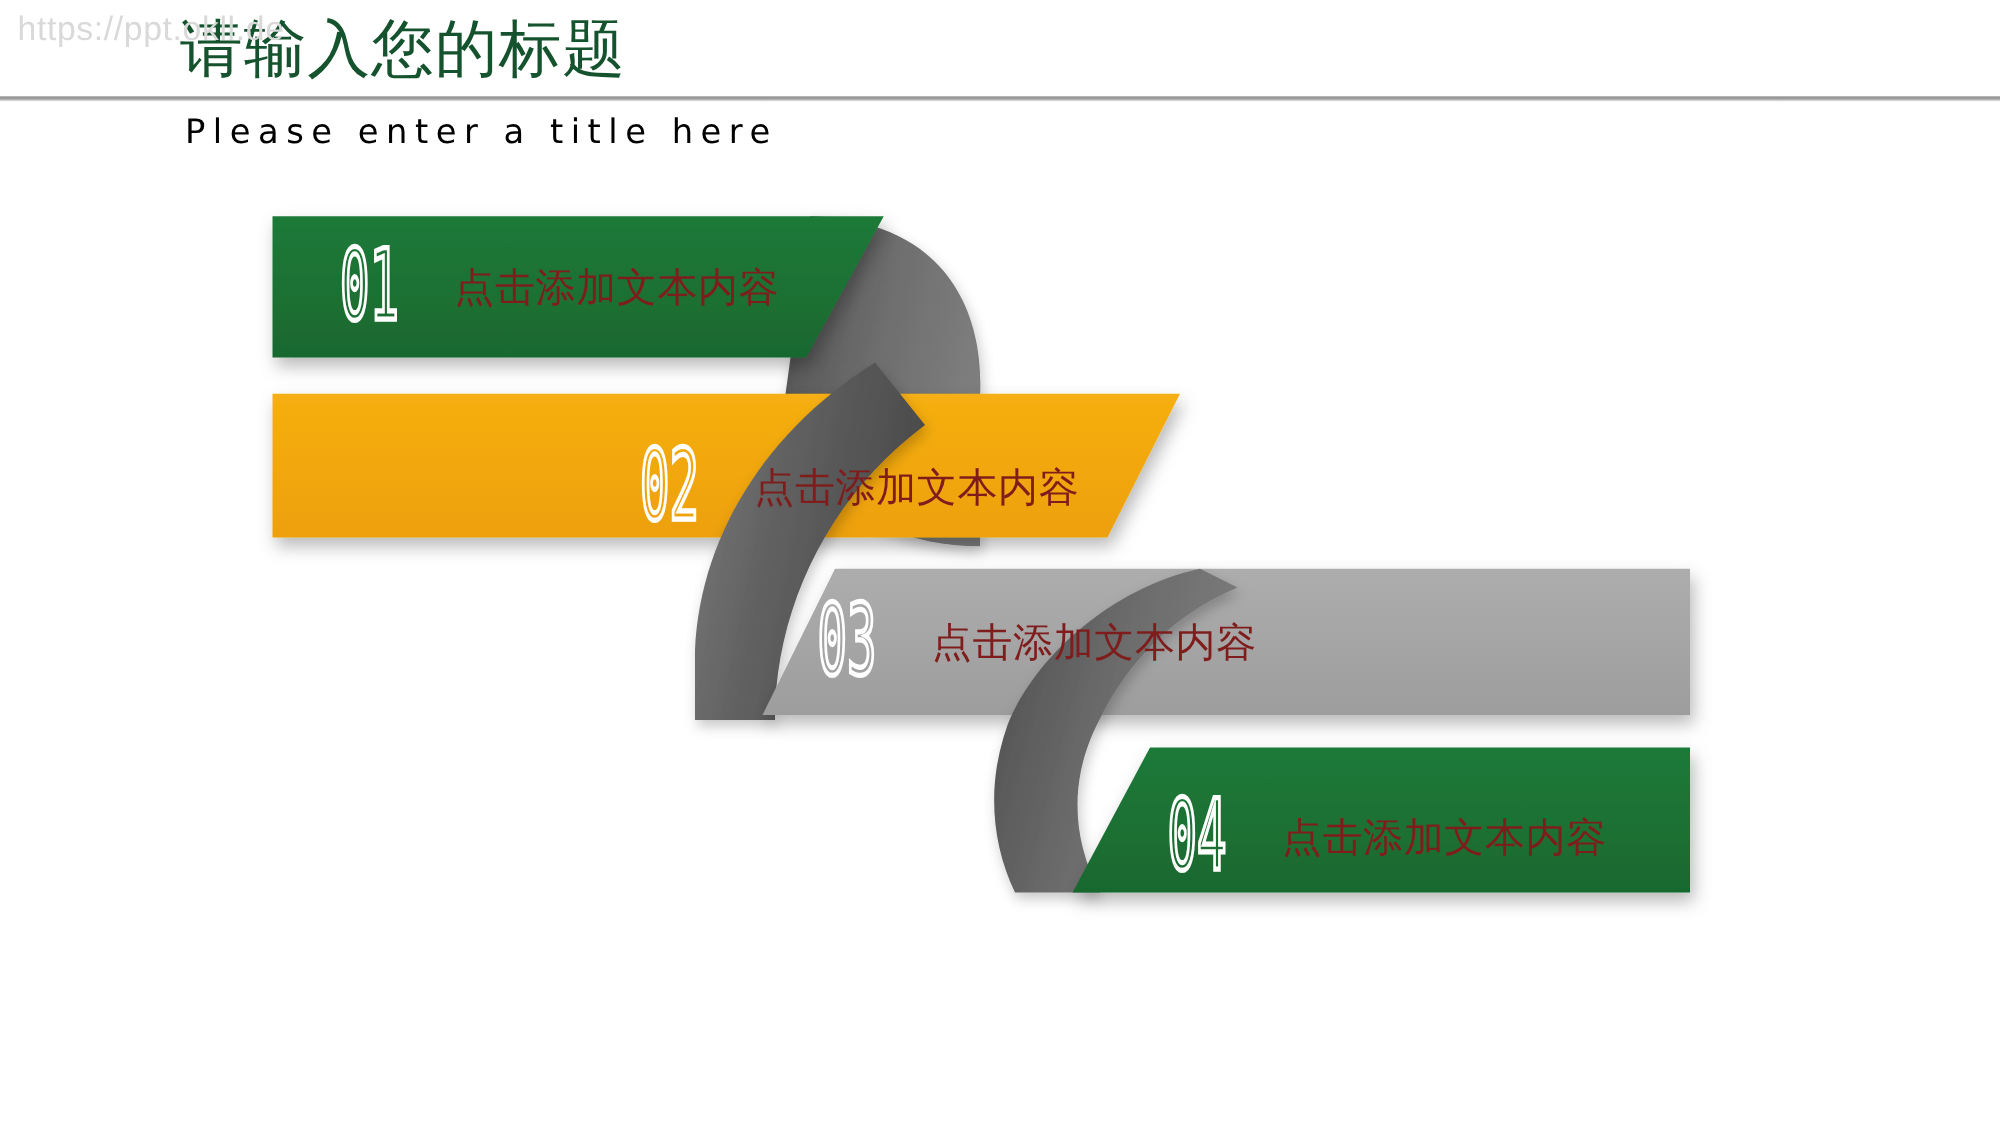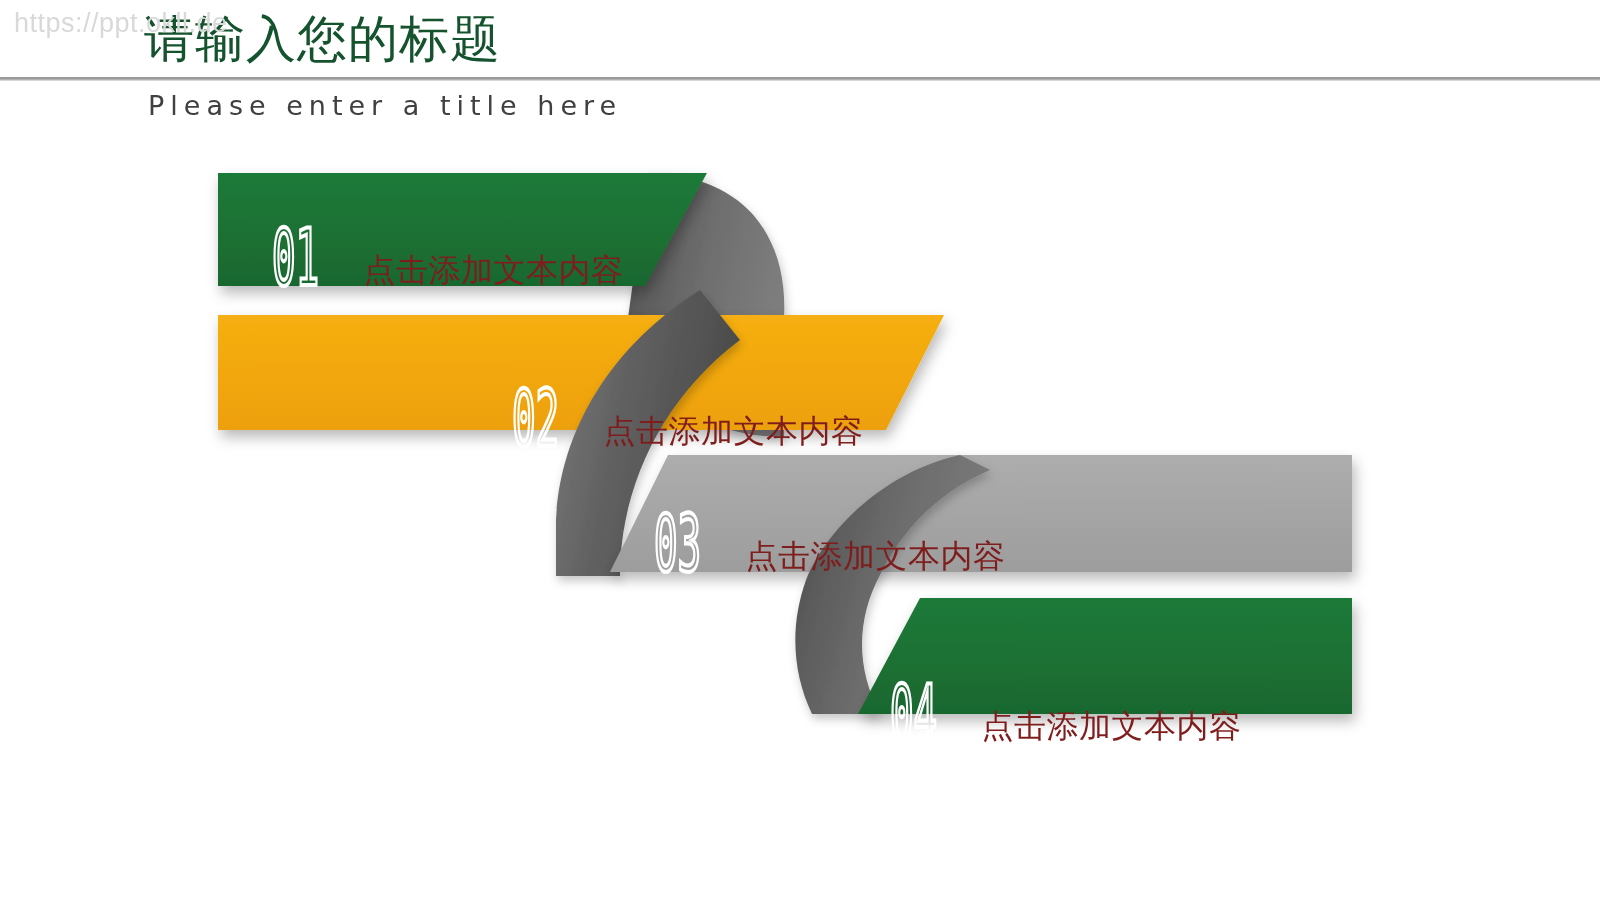--- a/index.html
+++ b/index.html
@@ -54,35 +54,35 @@
     color:#14532d;
     font-family:"DejaVu Sans","Liberation Sans",sans-serif;
     font-weight:400;
     letter-spacing:1px;
     white-space:nowrap;
     z-index:25;
   }
   .subtitle{
     position:absolute;left:148px;top:92px;
     font-size:27px;line-height:1;
-    color:#404040;
+    color:#000000;
     letter-spacing:6px;
     font-family:"DejaVu Sans","Liberation Sans",sans-serif;
     white-space:nowrap;
     z-index:25;
   }
 
   
   .diagram{position:absolute;left:0;top:0;width:1600px;height:900px;z-index:5;}
   .diagram svg{display:block;width:1600px;height:900px;}
 
   
   .bar-label{
     position:absolute;
-    display:flex;align-items:flex-end;
+    display:flex;align-items:center;
     z-index:30;
     pointer-events:none;
   }
   .bar-num{
     font-family:"DejaVu Sans Mono","Liberation Mono",monospace;
     font-size:56px;line-height:1;
     color:transparent;
     -webkit-text-stroke:3px #ffffff;
     transform:scaleX(.70) scaleY(1.40);
     transform-origin:left center;
@@ -257,18 +257,18 @@
   <div class="bar-label" id="row2" style="left:512px; top:332px; height:115px;">
     <span class="bar-num">02</span>
     <span class="bar-text">点击添加文本内容</span>
   </div>
 
   <div class="bar-label" id="row3" style="left:654px; top:456px; height:116px;">
     <span class="bar-num">03</span>
     <span class="bar-text">点击添加文本内容</span>
   </div>
 
-  <div class="bar-label" id="row4" style="left:890px; top:598px; height:144px;">
+  <div class="bar-label" id="row4" style="left:934px; top:598px; height:144px;">
     <span class="bar-num">04</span>
     <span class="bar-text">点击添加文本内容</span>
   </div>
 
 </div>
 
 </body></html>

